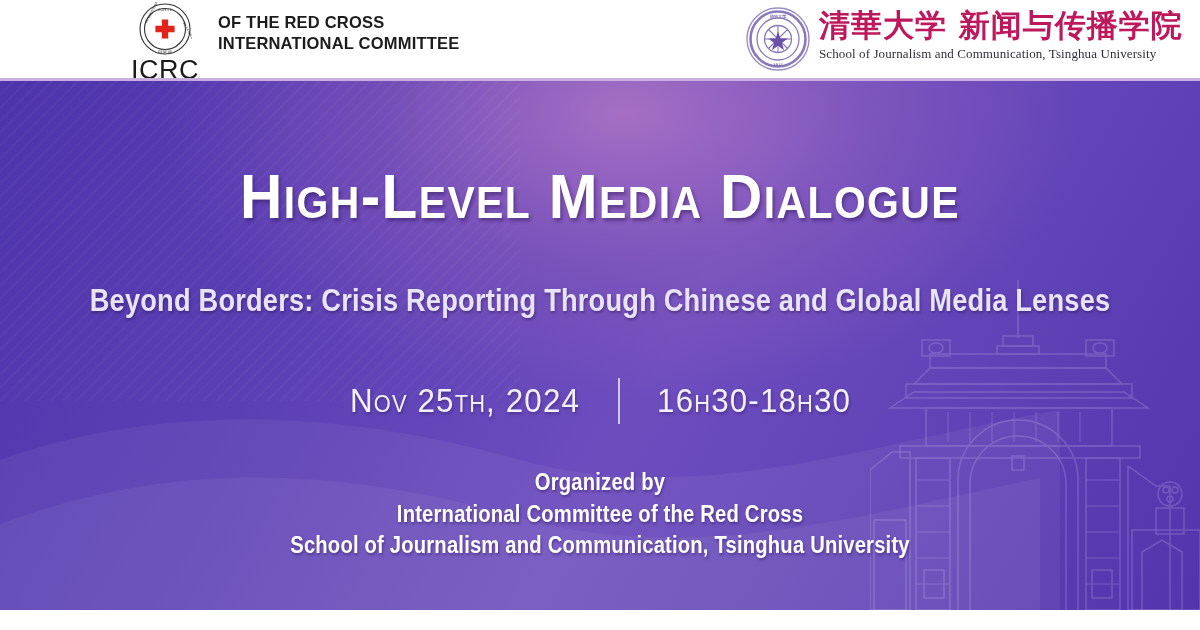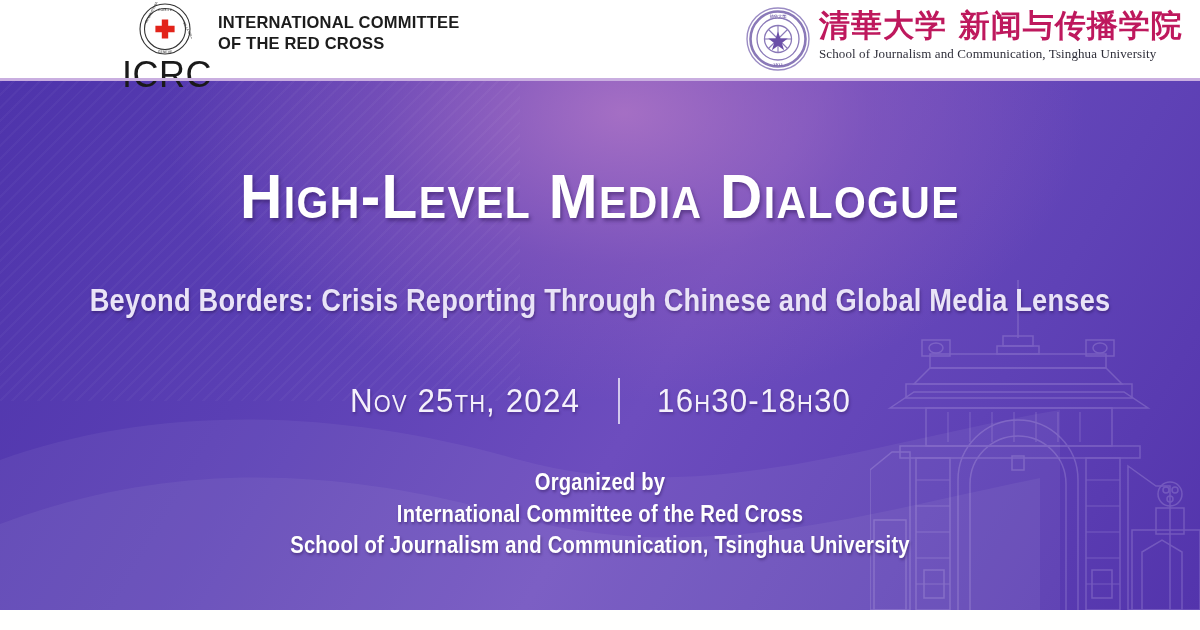--- a/index.html
+++ b/index.html
@@ -55,21 +55,21 @@
     position: relative;
     text-align: center;
   }
   .icrc-emblem {
     display: block;
     margin: 0 auto;
   }
   .icrc-wordmark {
     display: block;
     font-family: "Liberation Sans", sans-serif;
-    font-size: 36px;
+    font-size: 27px;
     font-weight: 400;
     color: #1a1a1a;
     letter-spacing: 0.5px;
     line-height: 1;
     margin-top: 1px;
   }
   .icrc-name {
     margin-left: 10px;
     margin-top: 10px;
     font-family: "Liberation Sans", sans-serif;
@@ -290,22 +290,22 @@
             <path d="M-3.2,-9.6 h6.4 v6.4 h6.4 v6.4 h-6.4 v6.4 h-6.4 v-6.4 h-6.4 v-6.4 h6.4 z" fill="#e2231a"></path>
           </g>
           <g fill="#333" font-family="DejaVu Sans, sans-serif" font-size="3.1">
             <text x="9" y="21" transform="rotate(-62 9 21)">INTERNATIONAL</text>
             <text x="45" y="21" transform="rotate(62 45 21)">DE LA CROIX</text>
           </g>
         </svg>
         <span class="icrc-wordmark">ICRC</span>
       </div>
       <div class="icrc-name">
+        <div>OF THE RED CROSS</div>
         <div>INTERNATIONAL COMMITTEE</div>
-        <div>OF THE RED CROSS</div>
       </div>
     </div>
 
     <div class="tsinghua-lockup">
       <svg class="tsinghua-seal" viewBox="0 0 66 66">
         <circle cx="33" cy="33" r="31" fill="none" stroke="#8druf" stroke-width="0"></circle>
         <circle cx="33" cy="33" r="31" fill="none" stroke="#9b8cc4" stroke-width="1.4"></circle>
         <circle cx="33" cy="33" r="27.5" fill="none" stroke="#8a79b8" stroke-width="2.6"></circle>
         <circle cx="33" cy="33" r="21" fill="none" stroke="#8a79b8" stroke-width="1.3"></circle>
         <circle cx="33" cy="33" r="13.5" fill="none" stroke="#8a79b8" stroke-width="1.3"></circle>

